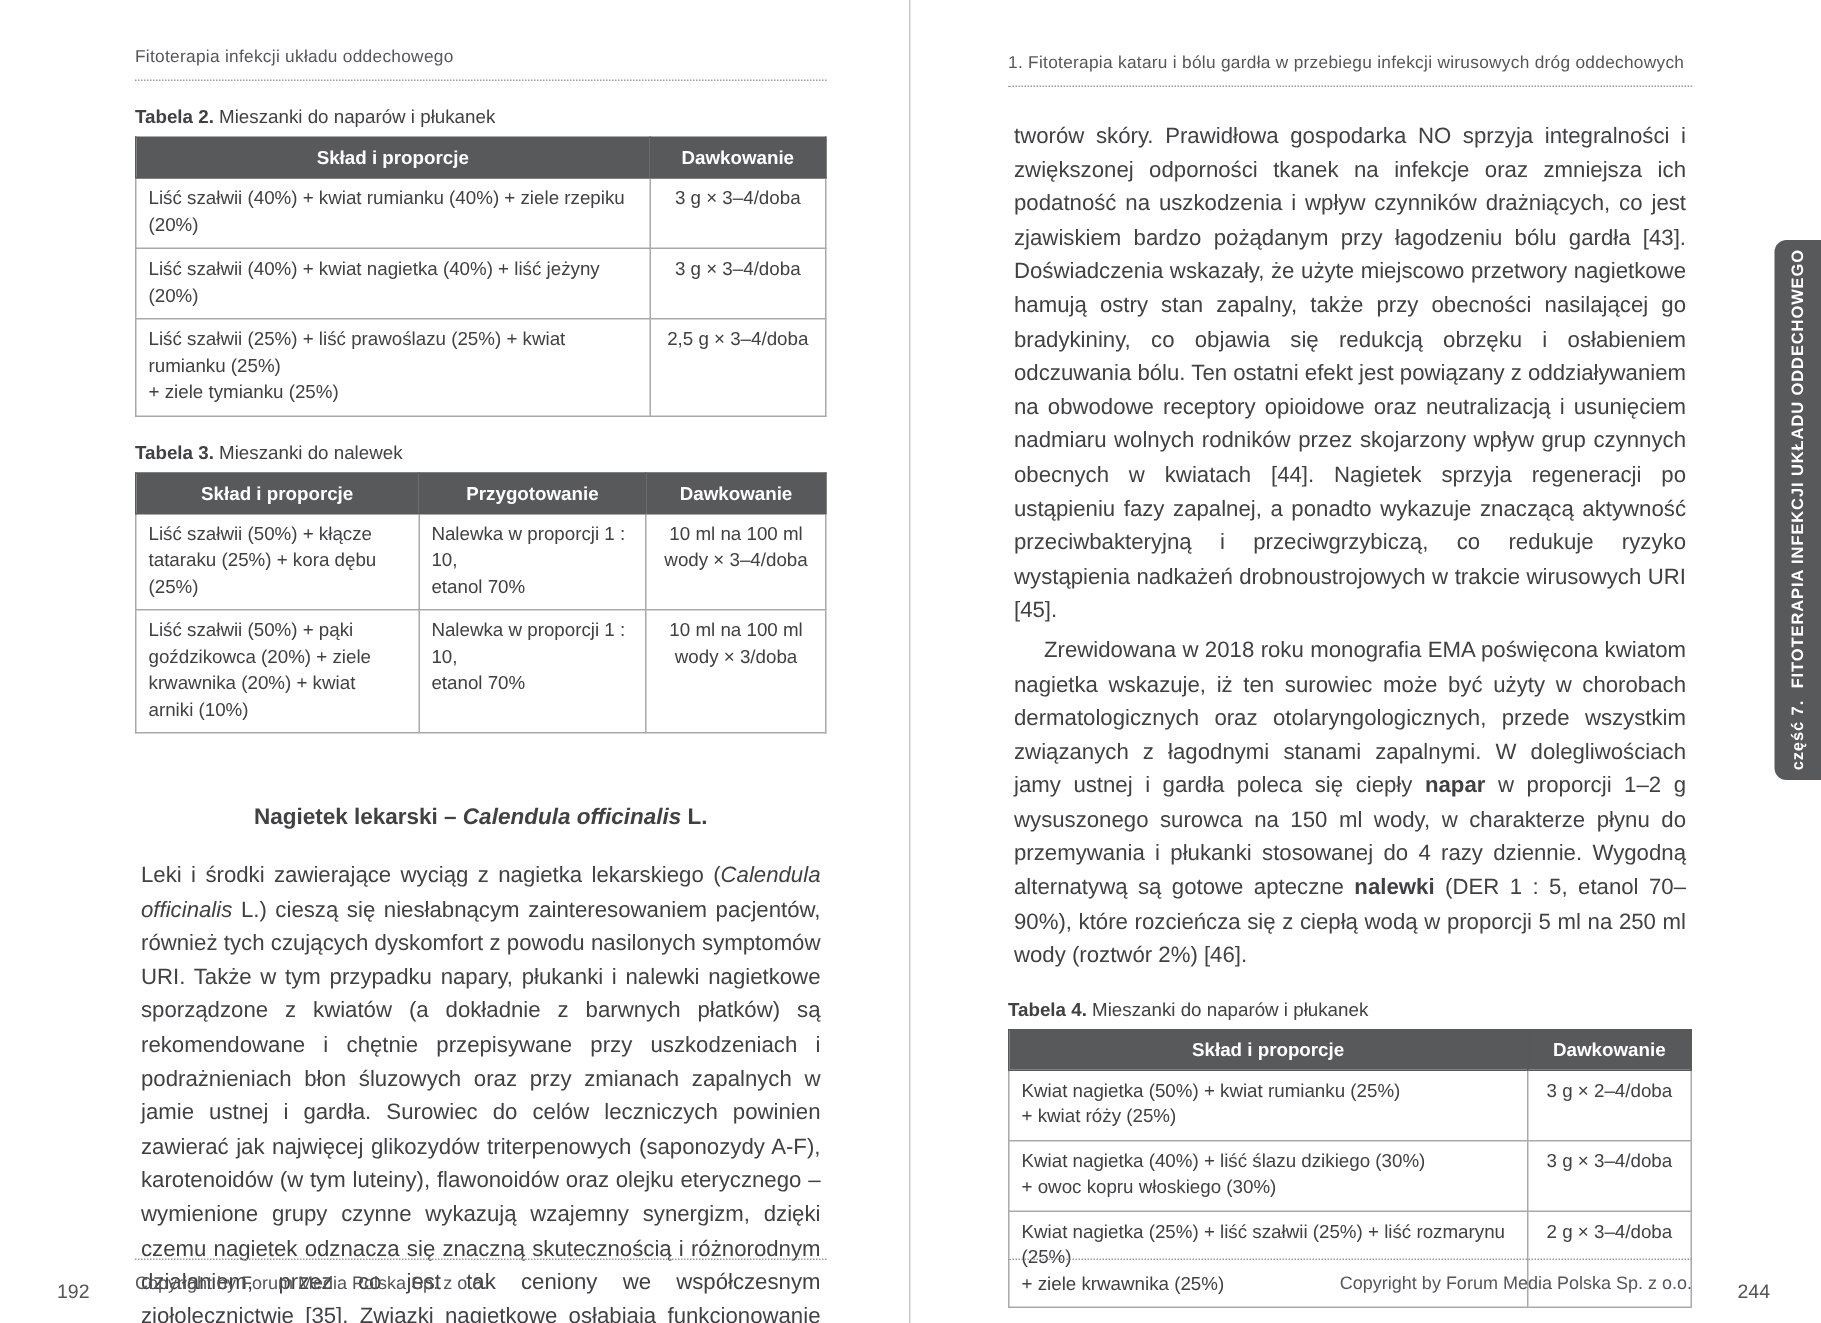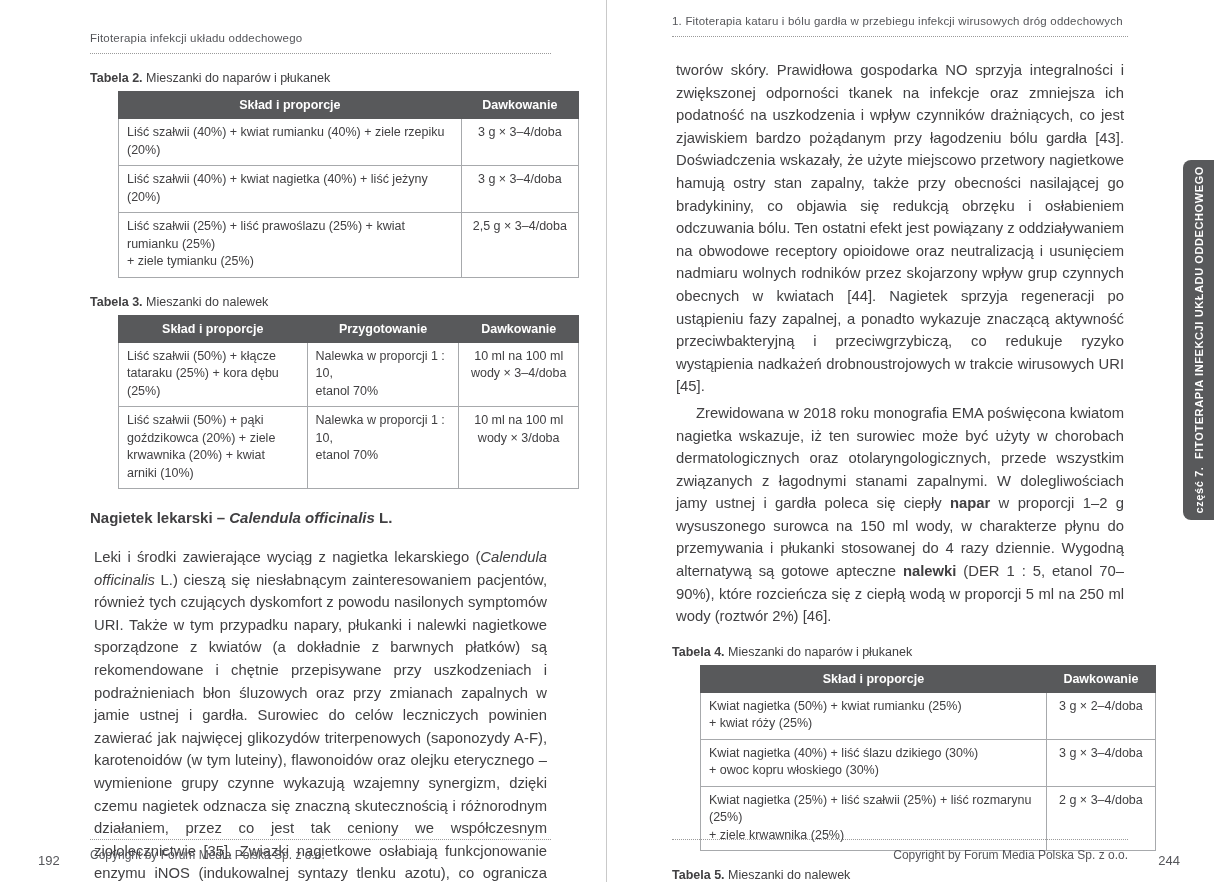--- a/index.html
+++ b/index.html
@@ -8,42 +8,42 @@
     width: 1214px; height: 882px;
     background: #ffffff;
     font-family: "Liberation Sans", "DejaVu Sans", sans-serif;
     color: #414042;
     position: relative;
     overflow: hidden;
   }
   .spread { display: flex; width: 1214px; height: 880px; }
   .page { width: 607px; height: 882px; position: relative; }
   .page-left  { padding: 32px 55px 0 90px; border-right: 1px solid #c9c9c9; }
-  .page-right { padding: 15px 86px 0 65px; }
+  .page-right { padding: 36px 86px 0 65px; }
 
   .running-head { font-size: 11.5px; color: #55565a; letter-spacing: .2px; }
   .rule-dotted { border-bottom: 1px dotted #9a9a9a; margin-top: 9px; }
 
   .caption { font-size: 12.5px; margin: 17px 0 6px; color: #414042; }
   .caption .cap-label { font-weight: bold; }
 
-  table { width: 100%; border-collapse: collapse; font-size: 12.5px; color: #414042; table-layout: fixed; margin-left: 28px; }
+  table { width: 100%; border-collapse: collapse; font-size: 12.5px; color: #414042; table-layout: fixed; }
   th {
     background: #58595b; color: #ffffff; font-weight: bold;
     font-size: 12.5px; text-align: center; padding: 6px 4px;
     border: 1px solid #58595b;
   }
   th + th { border-left: 1px solid #87888b; }
   td {
     border: 1px solid #a7a9ac; padding: 5px 8px 6px;
     vertical-align: top; line-height: 1.4; white-space: pre-line;
   }
   td.center { text-align: center; }
 
-  .section-heading { font-size: 15px; font-weight: bold; margin: 20px 0 20px; color: #414042; }
+  .section-heading { font-size: 15px; font-weight: bold; margin: 47px 0 20px; color: #414042; text-align: center; }
   .latin { font-style: italic; }
 
   .body-text { font-size: 14.8px; line-height: 22.6px; text-align: justify; margin: 4px; }
   .body-text.cont { margin-top: 14px; }
   .para-indent { text-indent: 20px; }
   .bold { font-weight: bold; }
 
   .footer { position: absolute; bottom: 20px; }
   .page-left  .footer { left: 90px; right: 55px; }
   .page-right .footer { left: 65px; right: 86px; }

